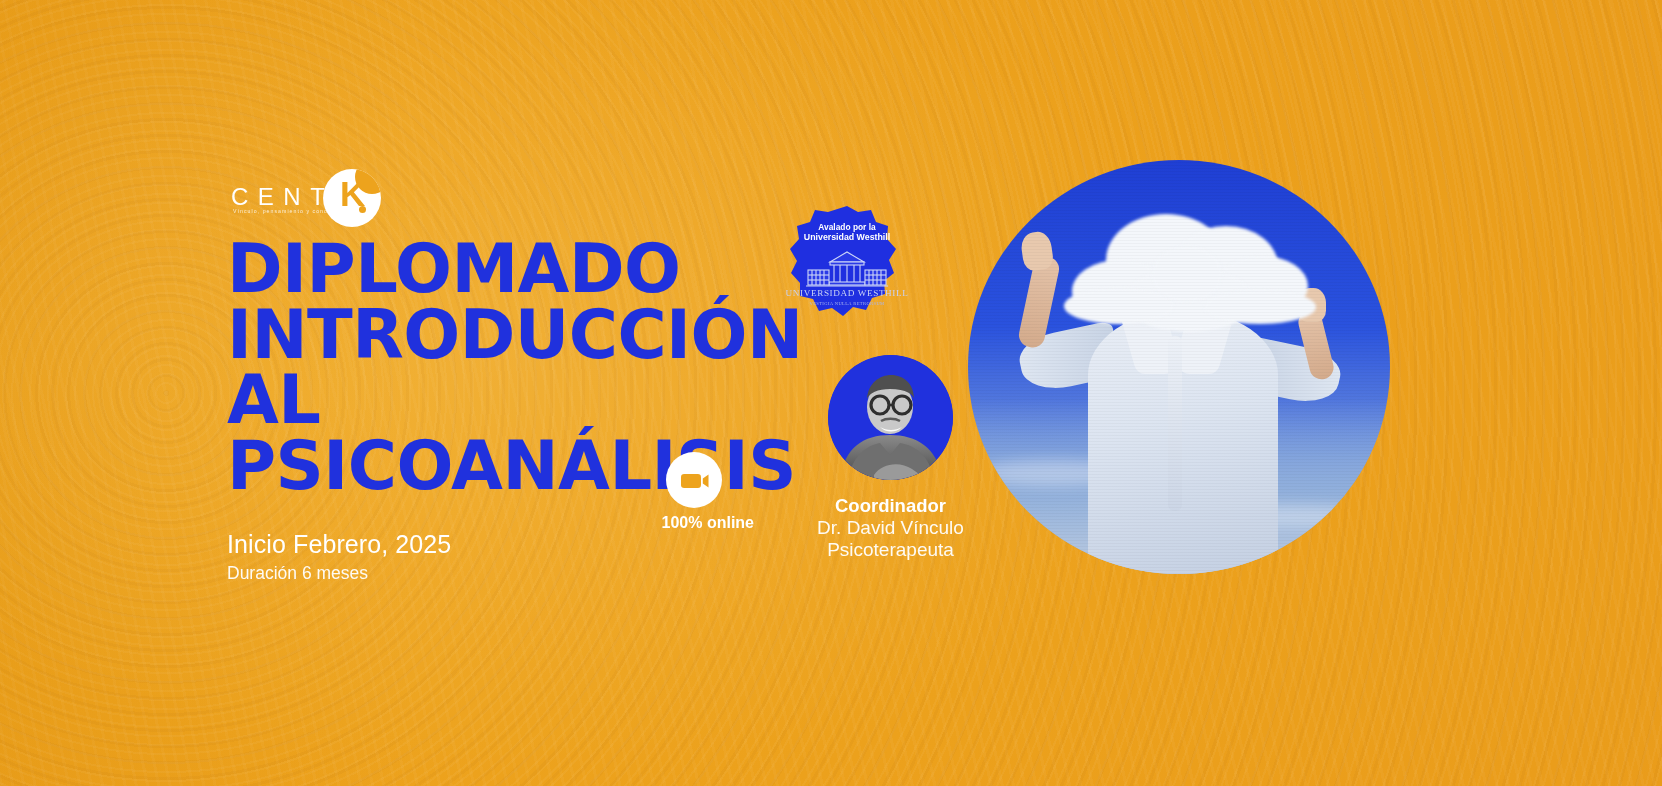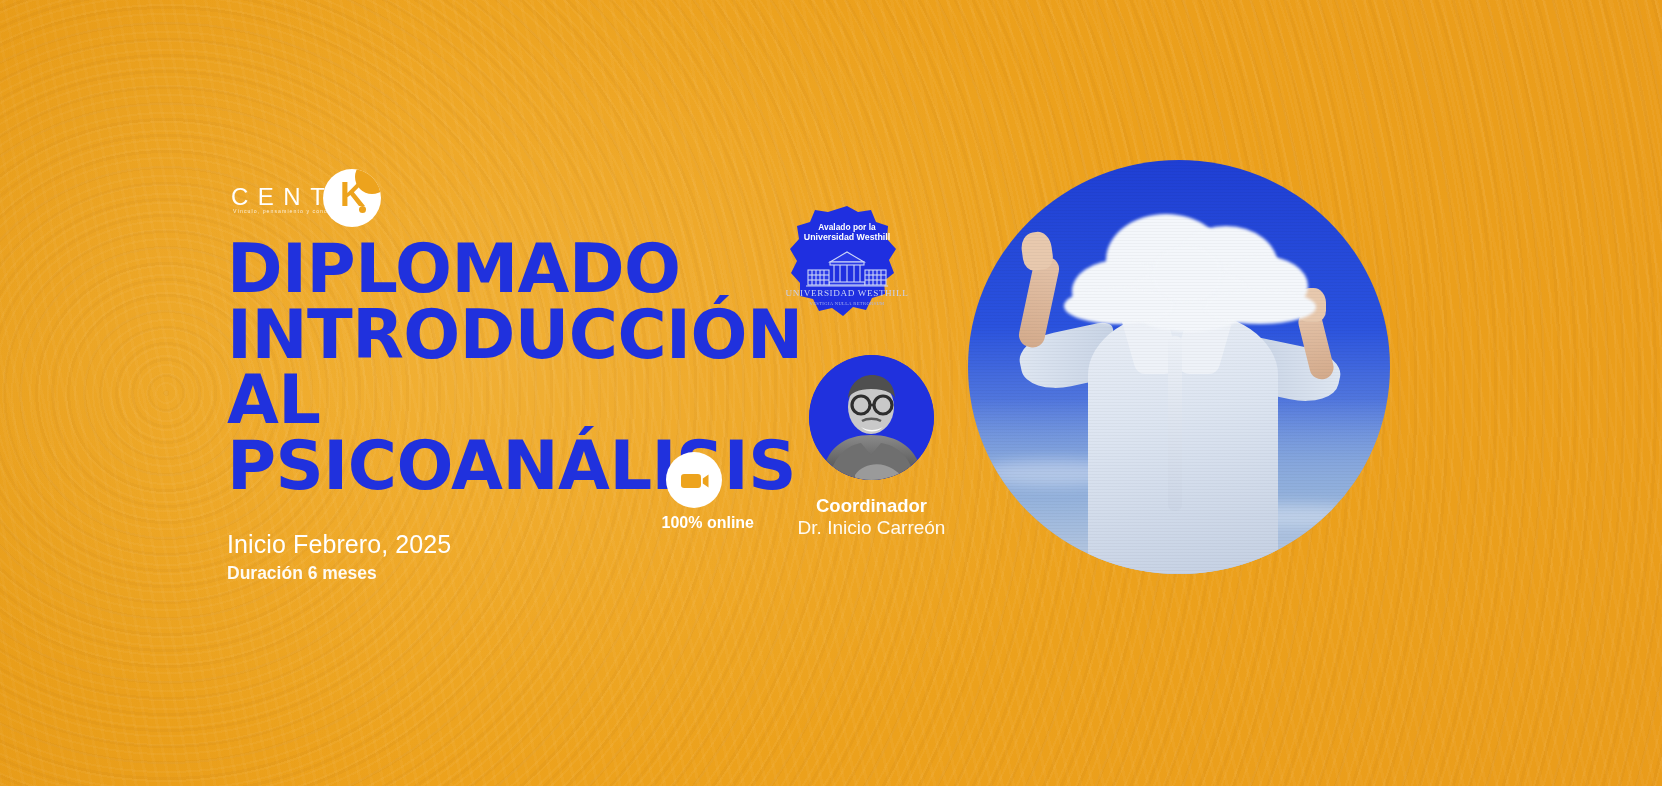--- a/index.html
+++ b/index.html
@@ -89,21 +89,21 @@
     font-family:"DejaVu Sans", sans-serif;
   }
 
   .start-date {
     margin-top:30px;
     color:#ffffff; font-size:25px; font-weight:400;
     letter-spacing:0.1px;
   }
   .duration {
     margin-top:4px;
-    color:rgba(255,255,255,0.95); font-size:17.5px; font-weight:700;
+    color:rgba(255,255,255,0.95); font-size:17.5px; font-weight:400;
   }
 
   .contact {
     position:absolute; left:0; top:383px;
     font-size:19px; font-weight:700; white-space:nowrap;
   }
   .contact .label { color:#ffffff; }
   .contact .email { color:#2031dd; }
 
   
@@ -123,21 +123,21 @@
   }
 
   
   .seal {
     position:absolute; left:786px; top:204px;
     width:122px; height:126px;
   }
   .seal svg { display:block; }
 
   
-  .coordinator { position:absolute; left:754px; top:355px; width:235px; text-align:center; }
+  .coordinator { position:absolute; left:773px; top:355px; width:235px; text-align:center; }
   .coord-photo {
     width:125px; height:125px; border-radius:50%;
     margin:0 auto;
     background:#2031dd;
     position:relative; overflow:hidden;
   }
   .coord-photo .person {
     position:absolute; left:0; top:0; width:100%; height:100%;
   }
   .coord-role {
@@ -347,21 +347,22 @@
           <path d="M39 44 C40 28 52 20 63 20 C76 20 86 29 86 44 C86 40 78 34 62 34 C50 34 41 38 39 44 Z" fill="#4f4f4f"></path>
           <circle cx="52" cy="50" r="9" fill="none" stroke="#2e2e2e" stroke-width="3.2"></circle>
           <circle cx="74" cy="50" r="9" fill="none" stroke="#2e2e2e" stroke-width="3.2"></circle>
           <line x1="61" y1="50" x2="65" y2="50" stroke="#2e2e2e" stroke-width="2.6"></line>
           <path d="M53 66 C58 63 67 63 72 66" stroke="#5a5a5a" stroke-width="2.4" fill="none"></path>
           <path d="M52 72 C58 78 68 78 74 72 C68 76 58 76 52 72 Z" fill="#ffffff"></path>
         </g>
       </svg>
     </div>
     <div class="coord-role">Coordinador</div>
-    <div class="coord-name">Dr. Inicio Carreón</div>
+    <div class="coord-name">Dr. David Vínculo</div>
+    <div class="coord-title">Psicoterapeuta</div>
   </div>
 
   <div class="hero">
     <div class="sky-low"></div>
     <div class="wisp" style="left:10px;  top:300px; width:150px; height:26px;"></div>
     <div class="wisp" style="left:230px; top:345px; width:180px; height:22px;"></div>
 
     <div class="arm-l"></div>
     <div class="forearm-l"></div>
     <div class="hand-l"></div>

